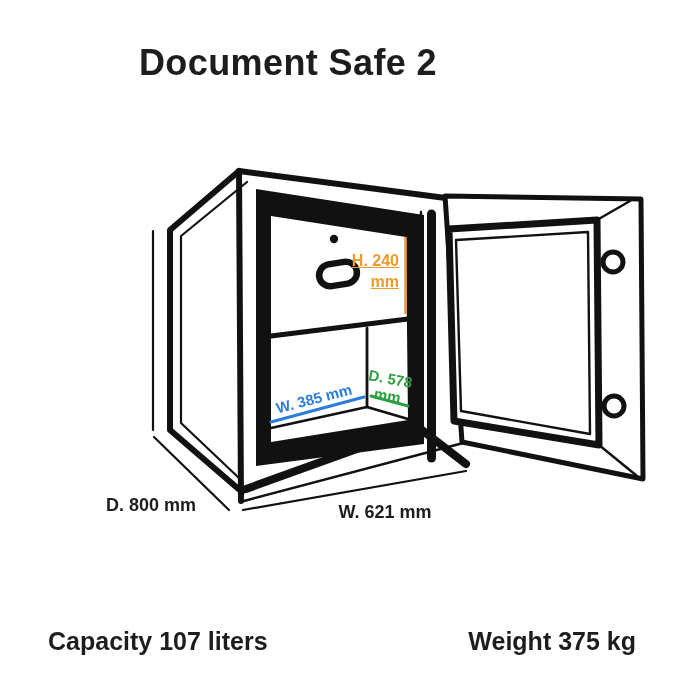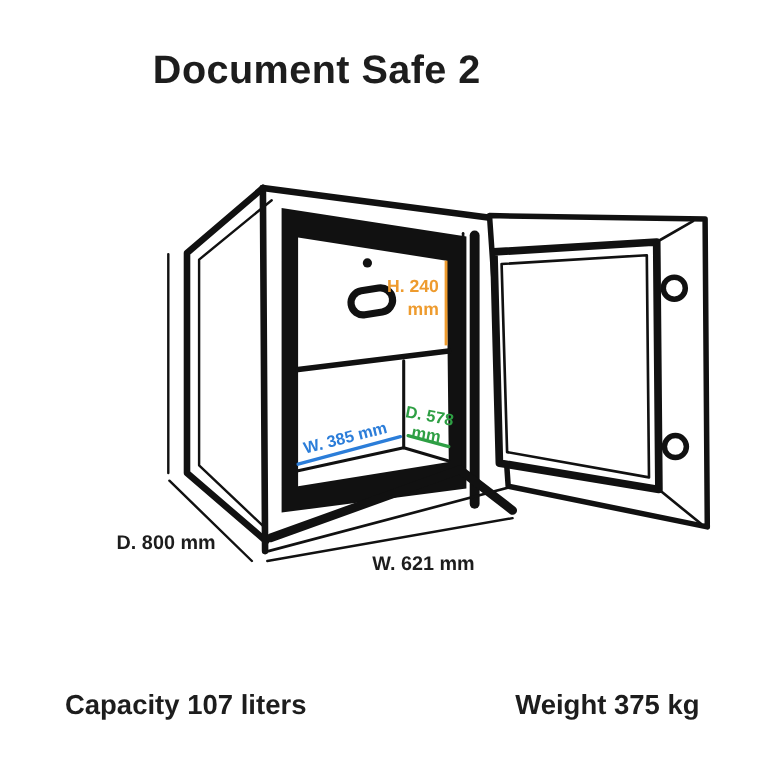--- a/index.html
+++ b/index.html
@@ -22,38 +22,38 @@
   }
   .illustration{position:absolute;left:0;top:0;}
   svg .ink{stroke:var(--line);fill:none;stroke-linejoin:round;stroke-linecap:round;}
   svg .ink-fill{fill:var(--line);stroke:none;}
   svg .fill-white{fill:var(--background);}
   svg .c-orange{stroke:var(--inner-height-accent);}
   svg .c-blue{stroke:var(--inner-width-accent);}
   svg .c-green{stroke:var(--inner-depth-accent);}
   .dim{position:absolute;font-weight:700;color:var(--text);white-space:nowrap;}
   .dim-h772{left:36px;top:316px;width:97px;text-align:right;font-size:18px;}
-  .dim-d800{left:96px;top:483px;width:110px;text-align:center;font-size:18px;}
+  .dim-d800{left:96px;top:495px;width:110px;text-align:center;font-size:18px;}
   .dim-w621{left:325px;top:502px;width:120px;text-align:center;font-size:18px;}
   .dim-h240{
     left:299px;top:250px;width:100px;text-align:right;
-    font-size:16px;line-height:21px;color:var(--inner-height-accent);
+    font-size:16px;line-height:21px;color:var(--inner-height-accent);text-decoration:underline;
   }
   .dim-w385{
     left:254px;top:390px;width:120px;text-align:center;
     font-size:15px;color:var(--inner-width-accent);
     transform:rotate(-14.5deg);
   }
   .dim-d578{
     left:352px;top:370px;width:74px;text-align:center;
     font-size:15px;line-height:17px;color:var(--inner-depth-accent);
     transform:rotate(10.5deg);
   }
   .spec{position:absolute;top:627px;font-size:25px;font-weight:700;color:var(--text);white-space:nowrap;}
-  .spec-capacity{left:59px;}
+  .spec-capacity{left:48px;}
   .spec-weight{right:64px;text-align:right;}
 </style>
 </head>
 <body>
 
 <div class="canvas">
 
   <div class="page-title">Document Safe 2</div>
 
   <svg class="illustration" width="700" height="700" viewBox="0 0 700 700">

